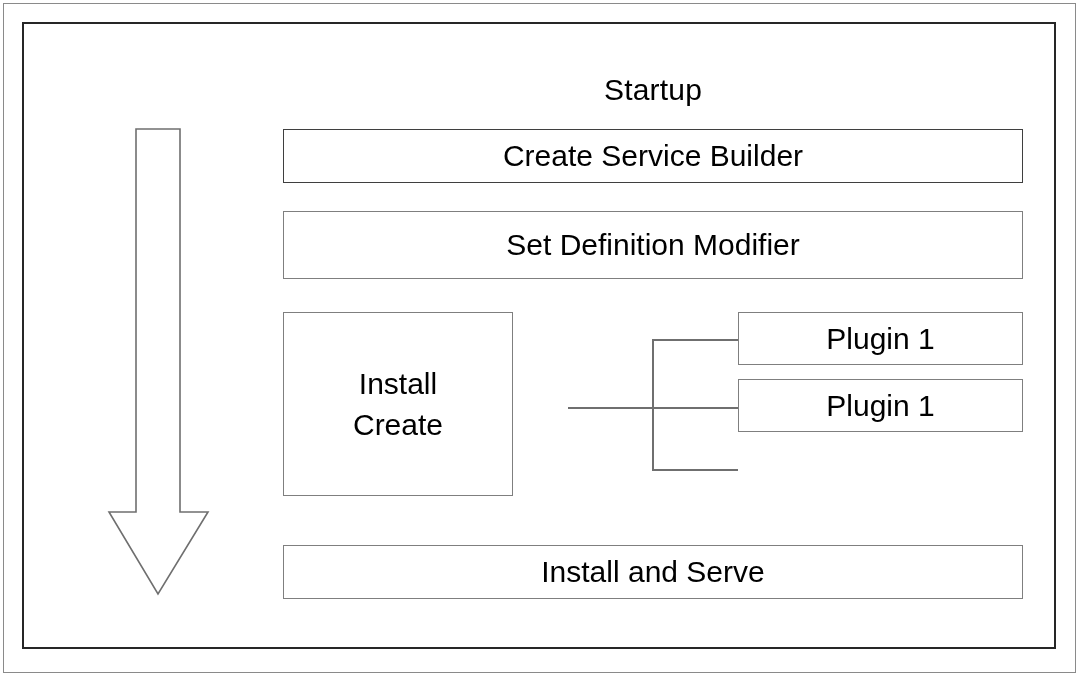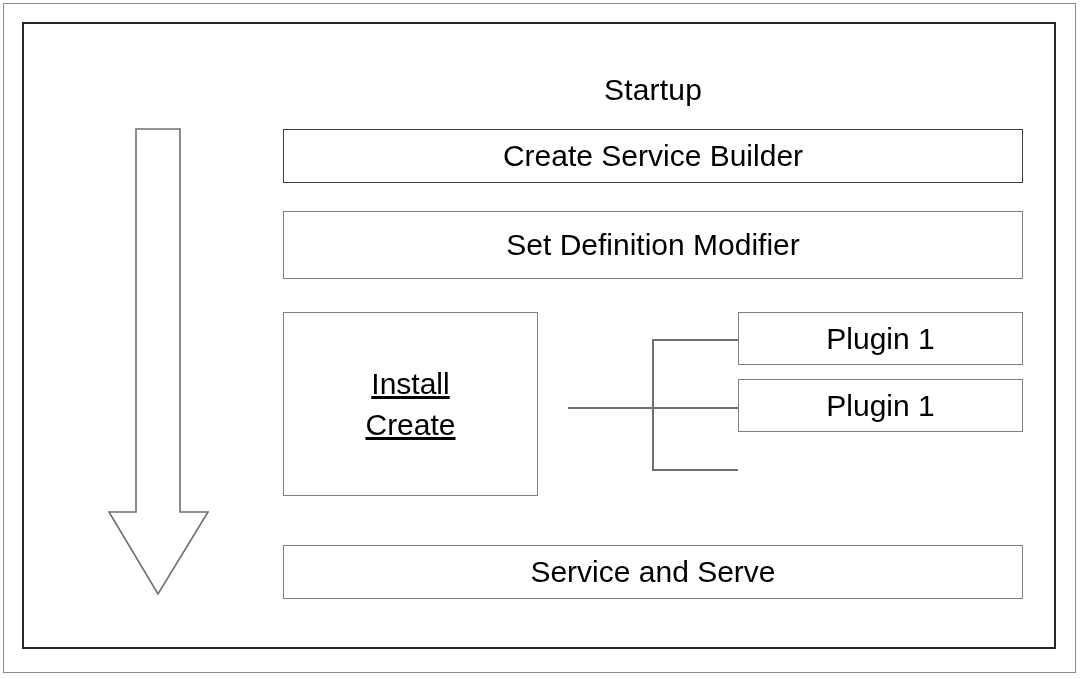--- a/index.html
+++ b/index.html
@@ -71,22 +71,22 @@
     align-items: center;
     justify-content: center;
     font-size: 30px;
     line-height: 36px;
     white-space: nowrap;
   }
   .step-box.emphasis { border-color: #3f3f3f; }
 
   .box-create   { left: 283px; top: 129px; width: 740px; height: 54px; }
   .box-setdef   { left: 283px; top: 211px; width: 740px; height: 68px; }
-  .box-install  { left: 283px; top: 312px; width: 255px; height: 184px;
-                  flex-direction: column; line-height: 41px; text-decoration: underline; }
+  .box-install  { left: 283px; top: 312px; width: 230px; height: 184px;
+                  flex-direction: column; line-height: 41px; }
   .box-listen   { left: 283px; top: 545px; width: 740px; height: 54px; }
 
   .box-plugin { left: 738px; width: 285px; height: 53px; }
   .box-plugin-1 { top: 312px; }
   .box-plugin-2 { top: 379px; }
   .box-plugin-3 { top: 445px; }
 
   .install-line { display: block; }
 
   
@@ -137,21 +137,21 @@
   <div class="step-box box-setdef">
     <span>Set Definition Modifier</span>
   </div>
 
   <div class="step-box box-install">
     <span class="install-line">Install</span>
     <span class="install-line">Create</span>
   </div>
 
   <div class="step-box box-listen">
-    <span>Service and Serve</span>
+    <span>Install and Serve</span>
   </div>
 
   <div class="conn conn-stem"></div>
   <div class="conn conn-riser"></div>
   <div class="conn conn-b1"></div>
   <div class="conn conn-b3"></div>
 
   <div class="step-box box-plugin box-plugin-1">
     <span>Plugin 1</span>
   </div>

